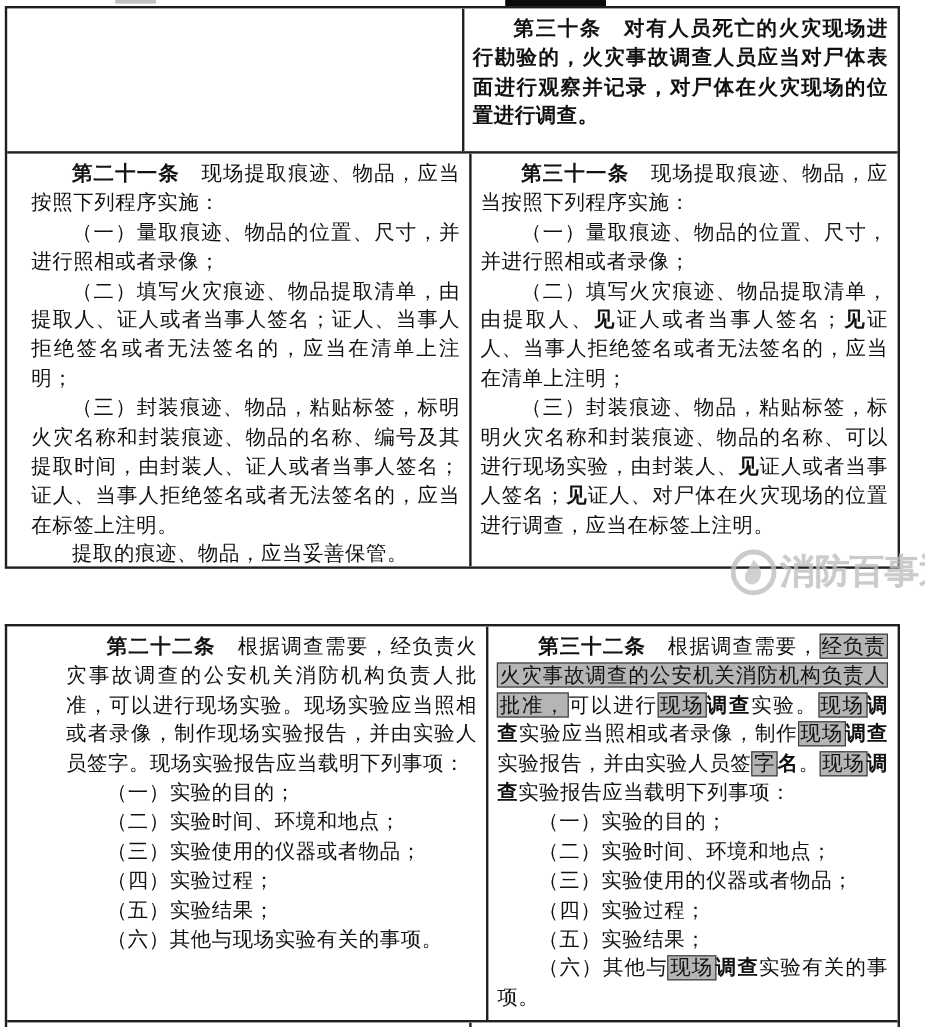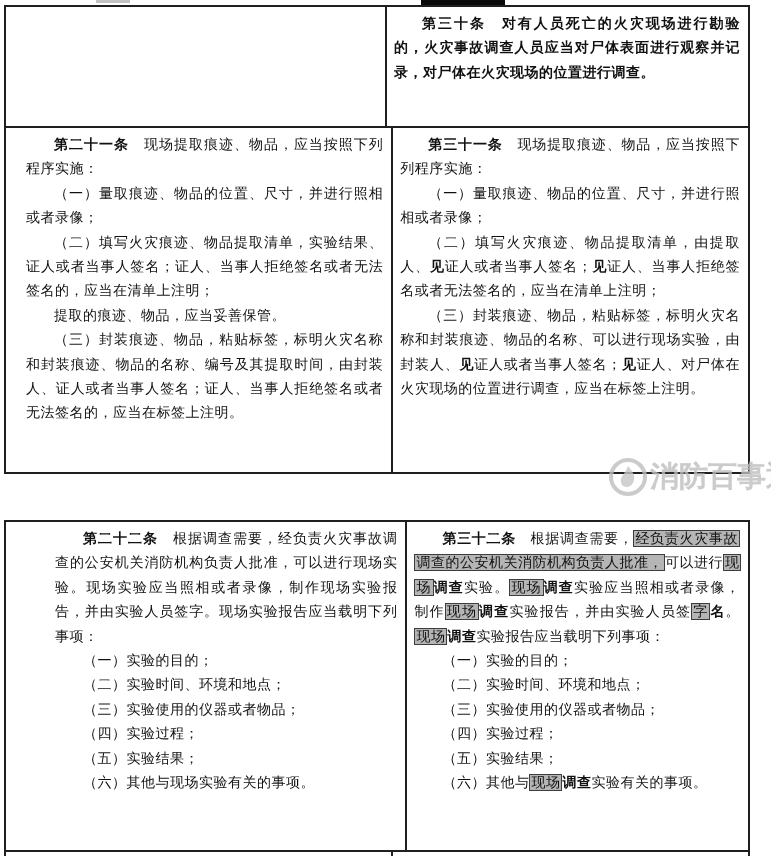--- a/index.html
+++ b/index.html
@@ -21,21 +21,21 @@
     background:#fff;
   }
   .tbl1{top:5px;height:469px;border-top:2px solid #1f1f1f;border-bottom:2px solid #1f1f1f;}
   .tbl2{top:520px;height:336px;border-top:2px solid #1f1f1f;}
   .trow{display:flex;box-sizing:border-box;overflow:hidden;}
   .trow + .trow{border-top:2px solid #1f1f1f;padding-left:13px;}
   .tcell{
     box-sizing:border-box;
     overflow:hidden;
     padding:5px 8px 0 7px;
-    font-size:14px;
+    font-size:17px;
     line-height:24.4px;
     letter-spacing:0.5px;
     text-align:justify;
     text-justify:inter-character;
   }
   .tcell.lc{width:379px;}
   .tcell.rc{width:363px;border-left:2px solid #1f1f1f;}
   .row-a{height:119px;}
   .row-b{height:346px;}
   .row-c{height:328px;padding-left:42px;}
@@ -86,23 +86,23 @@
     <div class="trow row-a">
       <div class="tcell lc"></div>
       <div class="tcell rc">
           <p class="para"><span class="run-b">第三十条</span><span class="run-b">　对有人员死亡的火灾现场进行勘验的，火灾事故调查人员应当对尸体表面进行观察并记录，对尸体在火灾现场的位置进行调查。</span></p>
         </div>
     </div>
     <div class="trow row-b">
       <div class="tcell lc">
           <p class="para"><span class="run-b">第二十一条</span><span class="run-n">　现场提取痕迹、物品，应当按照下列程序实施：</span></p>
           <p class="para"><span class="run-n">（一）量取痕迹、物品的位置、尺寸，并进行照相或者录像；</span></p>
-          <p class="para"><span class="run-n">（二）填写火灾痕迹、物品提取清单，实验结果、证人或者当事人签名；证人、当事人拒绝签名或者无法签名的，应当在清单上注明；</span></p>
+          <p class="para"><span class="run-n">（二）填写火灾痕迹、物品提取清单，由提取人、证人或者当事人签名；证人、当事人拒绝签名或者无法签名的，应当在清单上注明；</span></p>
+          <p class="para"><span class="run-n">（三）封装痕迹、物品，粘贴标签，标明火灾名称和封装痕迹、物品的名称、编号及其提取时间，由封装人、证人或者当事人签名；证人、当事人拒绝签名或者无法签名的，应当在标签上注明。</span></p>
           <p class="para"><span class="run-n">提取的痕迹、物品，应当妥善保管。</span></p>
-          <p class="para"><span class="run-n">（三）封装痕迹、物品，粘贴标签，标明火灾名称和封装痕迹、物品的名称、编号及其提取时间，由封装人、证人或者当事人签名；证人、当事人拒绝签名或者无法签名的，应当在标签上注明。</span></p>
         </div>
       <div class="tcell rc">
           <p class="para"><span class="run-b">第三十一条</span><span class="run-n">　现场提取痕迹、物品，应当按照下列程序实施：</span></p>
           <p class="para"><span class="run-n">（一）量取痕迹、物品的位置、尺寸，并进行照相或者录像；</span></p>
           <p class="para"><span class="run-n">（二）填写火灾痕迹、物品提取清单，由提取人、</span><span class="run-b">见</span><span class="run-n">证人或者当事人签名；</span><span class="run-b">见</span><span class="run-n">证人、当事人拒绝签名或者无法签名的，应当在清单上注明；</span></p>
           <p class="para"><span class="run-n">（三）封装痕迹、物品，粘贴标签，标明火灾名称和封装痕迹、物品的名称、可以进行现场实验，由封装人、</span><span class="run-b">见</span><span class="run-n">证人或者当事人签名；</span><span class="run-b">见</span><span class="run-n">证人、对尸体在火灾现场的位置进行调查，应当在标签上注明。</span></p>
         </div>
     </div>
   </div>
 

